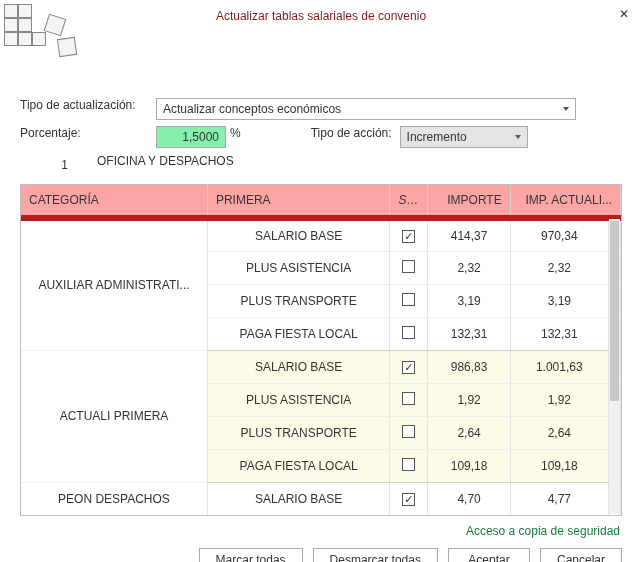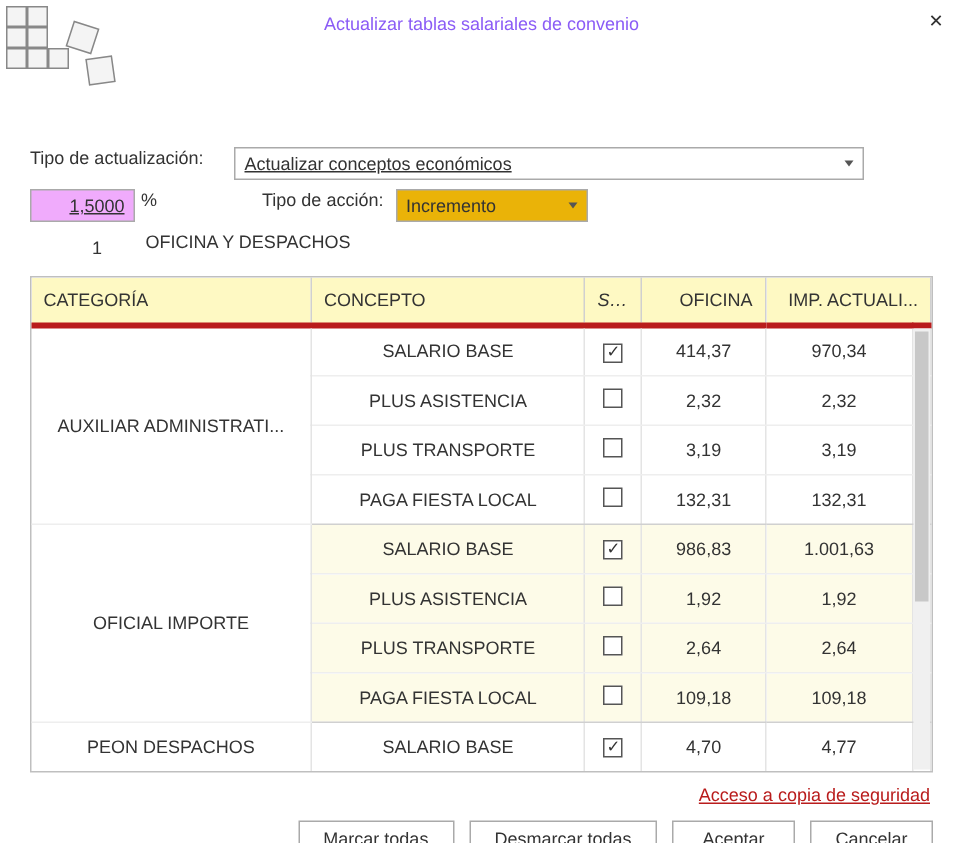--- a/index.html
+++ b/index.html
@@ -14,21 +14,21 @@
     position: relative;
   }
   .titlebar {
     height: 32px;
     display: flex;
     align-items: center;
     justify-content: center;
     position: relative;
     padding: 0 8px;
   }
-  .titlebar .title { font-size: 12px; color: #8b5cf6; text-align: right; }
+  .titlebar .title { font-size: 12px; color: #7f1d1d; text-align: right; }
   .close-btn {
     position: absolute;
     right: 8px; top: 4px;
     width: 20px; height: 20px;
     display: flex; align-items: center; justify-content: center;
     cursor: pointer;
     font-size: 12px;
   }
   .logo {
     position: absolute;
@@ -50,54 +50,52 @@
   .sel-wide {
     width: 420px;
     height: 22px;
     border: 1px solid #aaa;
     background: #fff;
     display: flex;
     align-items: center;
     padding: 0 6px;
     position: relative;
     cursor: pointer;
-    text-decoration: underline;
   }
   .sel-narrow {
     width: 128px;
     height: 22px;
     border: 1px solid #aaa;
-    background: #eab308;
+    background: #e5e5e5;
     display: flex;
     align-items: center;
     padding: 0 6px;
     position: relative;
     cursor: pointer;
   }
   .sel-wide::after, .sel-narrow::after {
     content: "";
     position: absolute;
     right: 6px; top: 50%;
     width: 0; height: 0;
     border-left: 3px solid transparent;
     border-right: 3px solid transparent;
     border-top: 4px solid #555;
     transform: translateY(-50%);
   }
   .num-input {
     width: 70px;
     height: 22px;
     border: 1px solid #aaa;
-    background: #f0abfc;
+    background: #86efac;
     text-align: right;
     padding: 0 6px;
     display: inline-flex;
     align-items: center;
     justify-content: flex-end;
-    text-decoration: underline;
   }
   .convenio-btn {
     width: 76px; height: 22px;
     border: 1px solid #aaa;
     background: #fff;
     display: inline-flex;
     align-items: center;
     justify-content: center;
     cursor: pointer;
     margin-right: 4px;
@@ -120,22 +118,22 @@
   table.grid {
     width: 100%;
     border-collapse: collapse;
     table-layout: fixed;
   }
   table.grid th {
     text-align: left;
     font-weight: normal;
     padding: 8px 8px;
     border-right: 1px solid #d0d0d0;
-    border-bottom: 4px solid #b91c1c;
-    background: #fef9c3;
+    border-bottom: 6px solid #b91c1c;
+    background: #fca5a5;
     font-size: 12px;
     white-space: nowrap;
     overflow: hidden;
     text-overflow: ellipsis;
     margin-left: 36px;
   }
   table.grid th.right { text-align: right; }
   table.grid th.center { text-align: center; font-style: italic; }
   table.grid td {
     padding: 0 8px;
@@ -188,22 +186,21 @@
     top: 2px;
     height: 180px;
     background: #c8c8c8;
   }
   .footer-link {
     text-align: right;
     padding: 8px 22px 0 0;
     font-size: 12px;
   }
   .footer-link a {
-    color: #b91c1c;
-    text-decoration: underline;
+    color: #15803d;
     cursor: pointer;
   }
   .button-row {
     display: flex;
     gap: 10px;
     justify-content: flex-end;
     padding: 10px 20px 0 20px;
   }
   .btn {
     min-width: 82px;
@@ -248,20 +245,21 @@
 <div class="form-area">
 
   <div class="form-row">
     <span class="lbl lbl-tipo">Tipo de actualización:</span>
     <div class="sel-wide">
       <span>Actualizar conceptos económicos</span>
     </div>
   </div>
 
   <div class="form-row">
+    <span class="lbl lbl-tipo">Porcentaje:</span>
     <div class="num-input">
       <span>1,5000</span>
     </div>
     <span>%</span>
     <span style="margin-left:66px" class="lbl">Tipo de acción:</span>
     <div class="sel-narrow" style="margin-left:4px">
       <span>Incremento</span>
     </div>
   </div>
 
@@ -280,23 +278,23 @@
       <col class="c-cat">
         <col class="c-con">
         <col class="c-sel">
         <col class="c-imp">
         <col class="c-act">
         <col class="c-scr">
     </colgroup>
     <thead>
       <tr>
         <th>CATEGORÍA</th>
-        <th>CONCEPTO</th>
+        <th>PRIMERA</th>
         <th class="center">SEL</th>
-        <th class="right">OFICINA</th>
+        <th class="right">IMPORTE</th>
         <th class="right" colspan="2">IMP. ACTUALI...</th>
       </tr>
     </thead>
 
     <tbody class="grp1">
       <tr>
         <td rowspan="4" class="catcell">AUXILIAR ADMINISTRATI...</td>
         <td>SALARIO BASE</td>
         <td class="chk"><span class="chkbox">✓</span></td>
         <td class="num">414,37</td>
@@ -321,21 +319,21 @@
         <td>PAGA FIESTA LOCAL</td>
         <td class="chk"><span class="chkbox"></span></td>
         <td class="num">132,31</td>
         <td class="num">132,31</td>
         <td></td>
       </tr>
     </tbody>
 
     <tbody class="grp2">
       <tr>
-        <td rowspan="4" class="catcell">OFICIAL IMPORTE</td>
+        <td rowspan="4" class="catcell">ACTUALI PRIMERA</td>
         <td>SALARIO BASE</td>
         <td class="chk"><span class="chkbox">✓</span></td>
         <td class="num">986,83</td>
         <td class="num">1.001,63</td>
         <td></td>
       </tr>
       <tr>
         <td>PLUS ASISTENCIA</td>
         <td class="chk"><span class="chkbox"></span></td>
         <td class="num">1,92</td>

